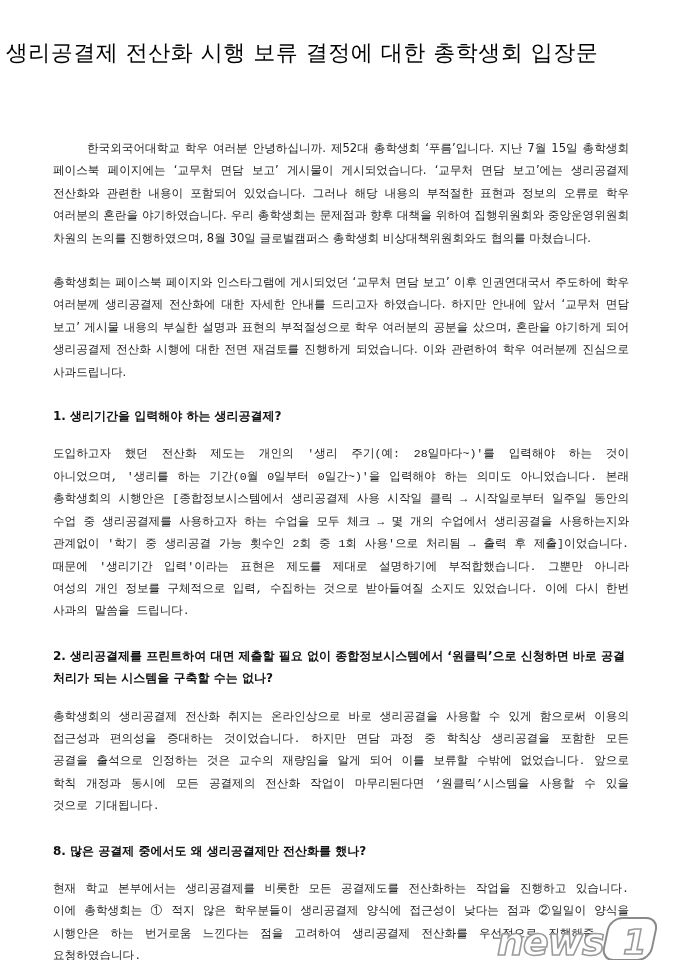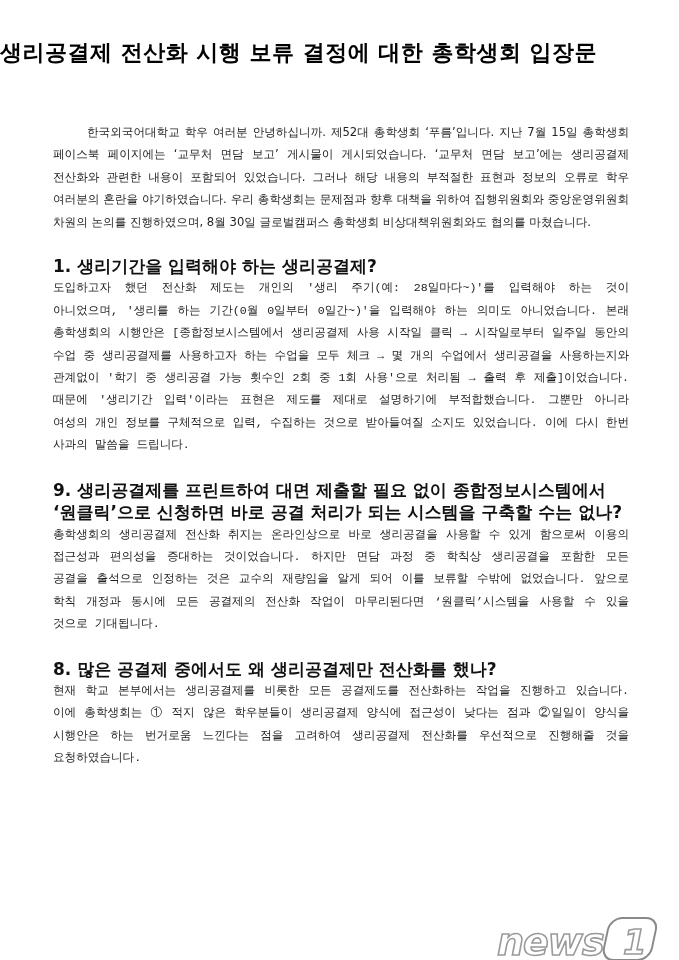--- a/index.html
+++ b/index.html
@@ -3,57 +3,58 @@
 <meta charset="utf-8">
 <style>
   html, body { margin: 0; padding: 0; background: #ffffff; }
   body {
     width: 679px; height: 960px; position: relative; overflow: hidden;
     font-family: "DejaVu Sans", "Liberation Sans", sans-serif;
     color: #1a1a1a;
   }
   .title {
     position: absolute; left: 0; top: 38px; width: 604px;
-    text-align: left; font-size: 22px; font-weight: bold;
+    text-align: center; font-size: 22px; font-weight: normal;
     color: #000; letter-spacing: 0.5px;
   }
   .content {
     position: absolute; left: 53px; top: 121px; width: 576px;
   }
   .para {
     font-size: 11.6px; line-height: 22.4px; text-align: justify;
-    margin: 0 0 22px 0; color: #222;
+    margin: 16px 0 22px 0; color: #222;
     word-break: keep-all;
   }
   .para.indent { text-indent: 34px; }
   .heading {
-    font-size: 17px; font-weight: bold; line-height: 22.4px; margin: 0;
+    font-size: 12px; font-weight: bold; line-height: 22.4px; margin: 0;
     color: #111;
   }
   .section { margin-bottom: 22px; }
   .section .para { margin-bottom: 0; font-family: Liberation Mono, monospace; }
   .logo {
     position: absolute; left: 493px; top: 915px; width: 175px; height: 50px;
   }
 </style>
 </head>
 <body>
 
 <div class="title">생리공결제 전산화 시행 보류 결정에 대한 총학생회 입장문</div>
 
 <div class="content">
   <p class="para indent">한국외국어대학교 학우 여러분 안녕하십니까. 제52대 총학생회 ‘푸름’입니다. 지난 7월 15일 총학생회 페이스북 페이지에는 ‘교무처 면담 보고’ 게시물이 게시되었습니다. ‘교무처 면담 보고’에는 생리공결제 전산화와 관련한 내용이 포함되어 있었습니다. 그러나 해당 내용의 부적절한 표현과 정보의 오류로 학우 여러분의 혼란을 야기하였습니다. 우리 총학생회는 문제점과 향후 대책을 위하여 집행위원회와 중앙운영위원회 차원의 논의를 진행하였으며, 8월 30일 글로벌캠퍼스 총학생회 비상대책위원회와도 협의를 마쳤습니다.</p>
+  <p class="para">총학생회는 페이스북 페이지와 인스타그램에 게시되었던 ‘교무처 면담 보고’ 이후 인권연대국서 주도하에 학우 여러분께 생리공결제 전산화에 대한 자세한 안내를 드리고자 하였습니다. 하지만 안내에 앞서 ‘교무처 면담 보고’ 게시물 내용의 부실한 설명과 표현의 부적절성으로 학우 여러분의 공분을 샀으며, 혼란을 야기하게 되어 생리공결제 전산화 시행에 대한 전면 재검토를 진행하게 되었습니다. 이와 관련하여 학우 여러분께 진심으로 사과드립니다.</p>
 
   <div class="section">
     <p class="heading">1. 생리기간을 입력해야 하는 생리공결제?</p>
     <p class="para">도입하고자 했던 전산화 제도는 개인의 '생리 주기(예: 28일마다~)'를 입력해야 하는 것이 아니었으며, '생리를 하는 기간(0월 0일부터 0일간~)'을 입력해야 하는 의미도 아니었습니다. 본래 총학생회의 시행안은 [종합정보시스템에서 생리공결제 사용 시작일 클릭 → 시작일로부터 일주일 동안의 수업 중 생리공결제를 사용하고자 하는 수업을 모두 체크 → 몇 개의 수업에서 생리공결을 사용하는지와 관계없이 '학기 중 생리공결 가능 횟수인 2회 중 1회 사용'으로 처리됨 → 출력 후 제출]이었습니다. 때문에 '생리기간 입력'이라는 표현은 제도를 제대로 설명하기에 부적합했습니다. 그뿐만 아니라 여성의 개인 정보를 구체적으로 입력, 수집하는 것으로 받아들여질 소지도 있었습니다. 이에 다시 한번 사과의 말씀을 드립니다.</p>
   </div>
 
   <div class="section">
-    <p class="heading">9. 생리공결제를 프린트하여 대면 제출할 필요 없이 종합정보시스템에서 ‘원클릭’으로 신청하면 바로 공결 처리가 되는 시스템을 구축할 수는 없나?</p>
+    <p class="heading">2. 생리공결제를 프린트하여 대면 제출할 필요 없이 종합정보시스템에서 ‘원클릭’으로 신청하면 바로 공결 처리가 되는 시스템을 구축할 수는 없나?</p>
     <p class="para">총학생회의 생리공결제 전산화 취지는 온라인상으로 바로 생리공결을 사용할 수 있게 함으로써 이용의 접근성과 편의성을 증대하는 것이었습니다. 하지만 면담 과정 중 학칙상 생리공결을 포함한 모든 공결을 출석으로 인정하는 것은 교수의 재량임을 알게 되어 이를 보류할 수밖에 없었습니다. 앞으로 학칙 개정과 동시에 모든 공결제의 전산화 작업이 마무리된다면 ‘원클릭’시스템을 사용할 수 있을 것으로 기대됩니다.</p>
   </div>
 
   <div class="section">
     <p class="heading">8. 많은 공결제 중에서도 왜 생리공결제만 전산화를 했나?</p>
     <p class="para">현재 학교 본부에서는 생리공결제를 비롯한 모든 공결제도를 전산화하는 작업을 진행하고 있습니다. 이에 총학생회는 ① 적지 않은 학우분들이 생리공결제 양식에 접근성이 낮다는 점과 ②일일이 양식을 시행안은 하는 번거로움 느낀다는 점을 고려하여 생리공결제 전산화를 우선적으로 진행해줄 것을 요청하였습니다.</p>
   </div>
 </div>
 
 <div class="logo">

